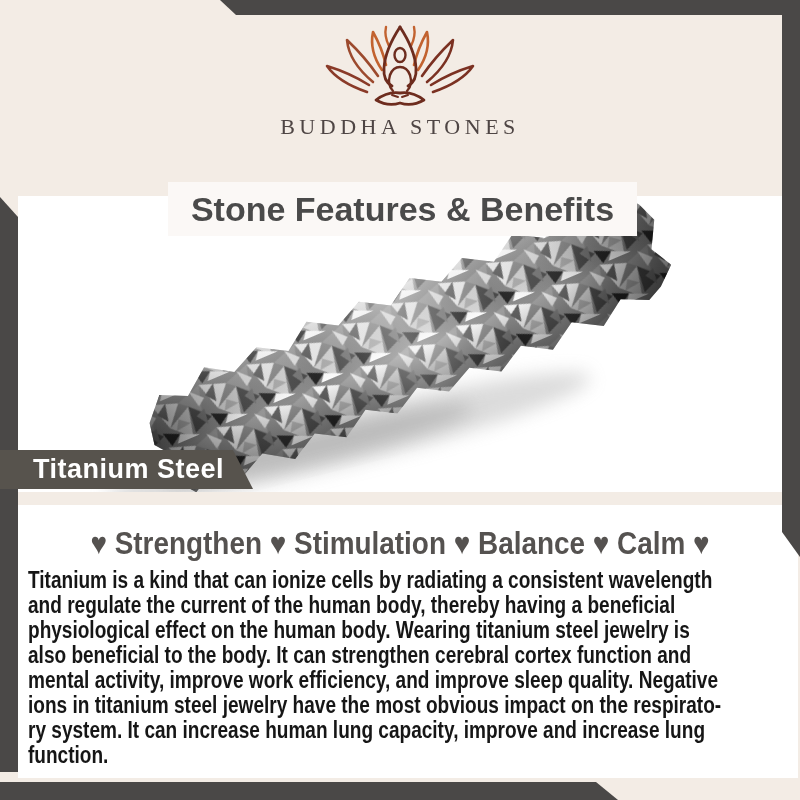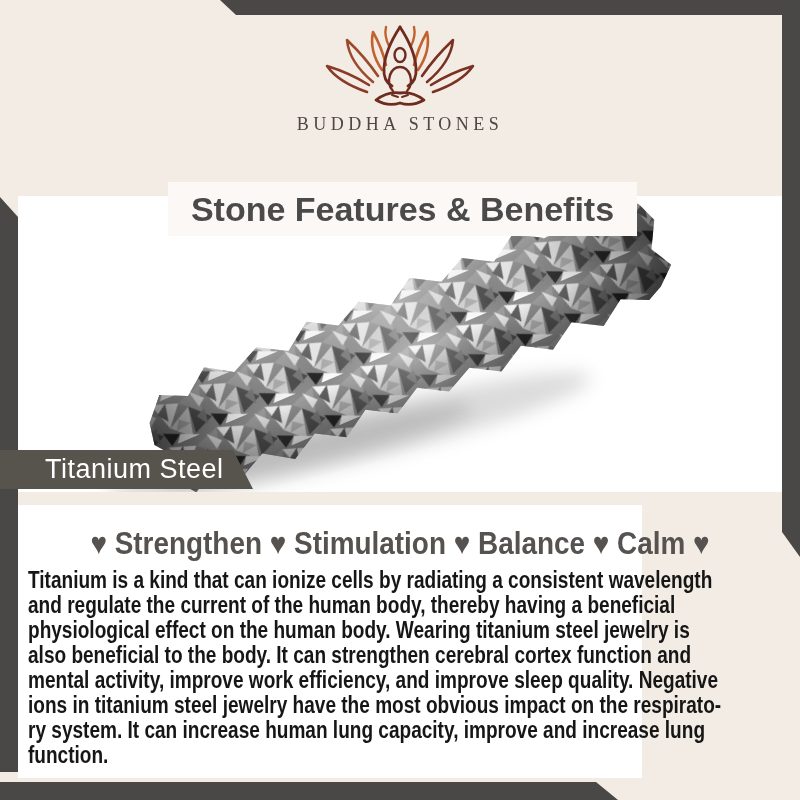--- a/index.html
+++ b/index.html
@@ -19,35 +19,35 @@
   .right-strip{left:782px;top:0;width:18px;height:557px;background:var(--frame);
            clip-path:polygon(0 0,18px 0,18px 557px,0 532px);}
   .left-strip{left:0;top:197px;width:18px;height:575px;background:var(--frame);
            clip-path:polygon(0 0,18px 20px,18px 575px,0 575px);}
   .bottom-bar{left:0;top:782px;width:618px;height:18px;background:var(--frame);
            clip-path:polygon(0 0,596px 0,618px 18px,0 18px);}
 
   
   .logo-wrap{left:320px;top:24px;width:160px;height:94px;}
   .brand-name{left:0;top:114px;width:800px;text-align:center;
-      font-family:"Liberation Serif","DejaVu Serif",serif;font-size:18px;
+      font-family:"Liberation Serif","DejaVu Serif",serif;font-size:22px;
       letter-spacing:4.5px;color:var(--brand-text);}
   .heading-box{left:168px;top:142px;width:469px;height:54px;background:var(--heading-box-bg);margin-top:40px;}
   .page-title{width:100%;height:54px;line-height:54px;text-align:center;
       font-size:34px;font-weight:bold;color:var(--heading-text);}
 
   
   .photo-area{left:18px;top:196px;width:764px;height:296px;background:var(--card-bg);}
   .stone-label{left:0;top:450px;width:253px;height:39px;background:var(--label-bg);
       clip-path:polygon(0 0,233px 0,253px 39px,0 39px);}
-  .stone-label span{display:block;padding-left:45px;line-height:38px;font-size:27px;
-      font-weight:normal;color:var(--label-text);letter-spacing:.5px;}
+  .stone-label span{display:block;padding-left:33px;line-height:38px;font-size:27px;
+      font-weight:bold;color:var(--label-text);letter-spacing:.5px;}
 
   
-  .text-area{left:18px;top:505px;width:624px;height:273px;background:var(--card-bg);}
+  .text-area{left:18px;top:505px;width:780px;height:273px;background:var(--card-bg);}
   .benefits-heading{position:absolute;left:0;top:21px;width:764px;text-align:center;
       font-size:31px;font-weight:bold;color:var(--benefits-heading);
       transform:scaleX(.9);transform-origin:50% 0;white-space:nowrap;}
   .benefits-body{position:absolute;left:10px;top:63px;width:902px;
       font-size:23px;line-height:25px;font-weight:bold;color:var(--body-text);
       transform:scaleX(.828);transform-origin:0 0;white-space:pre-line;}
 </style>
 </head>
 <body>
 

